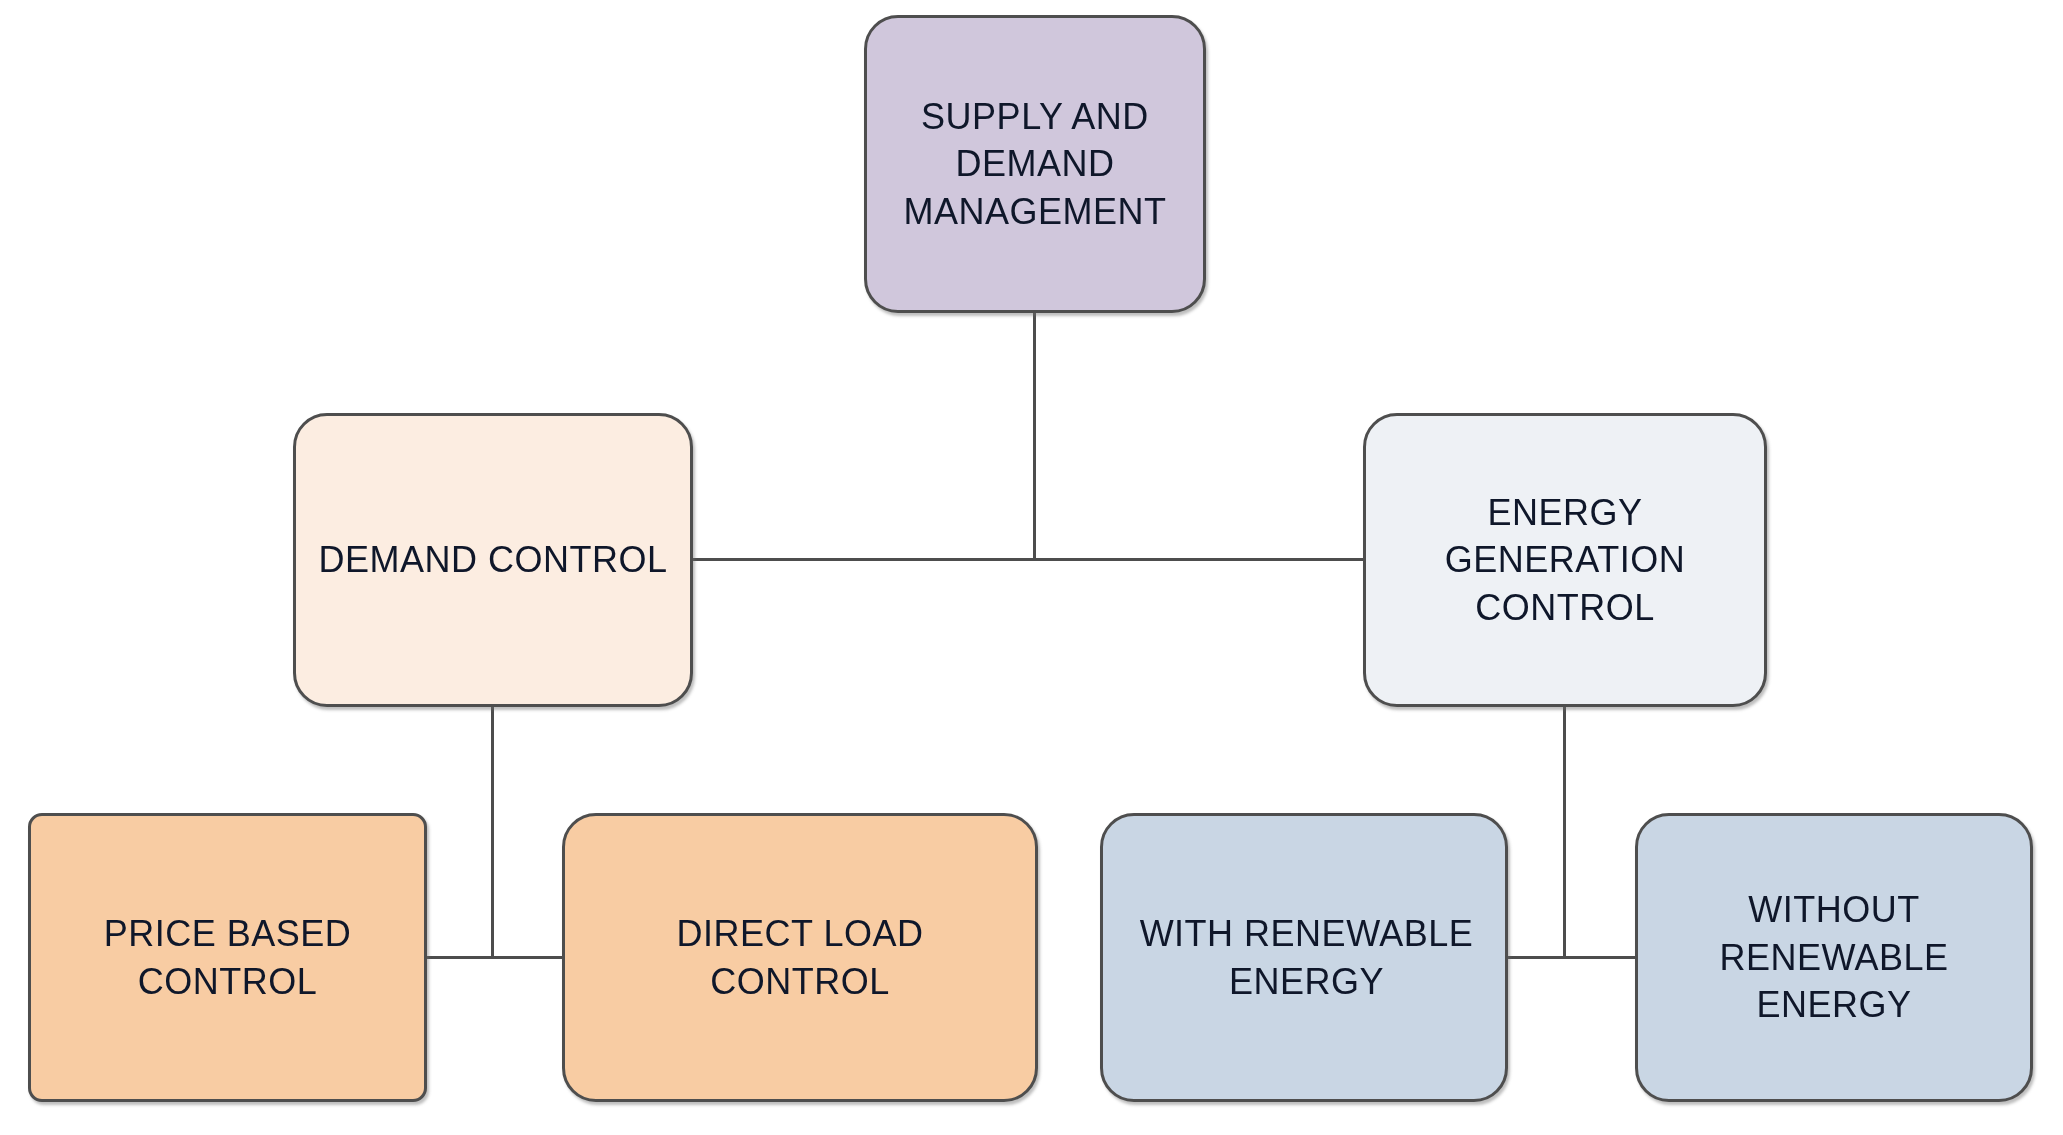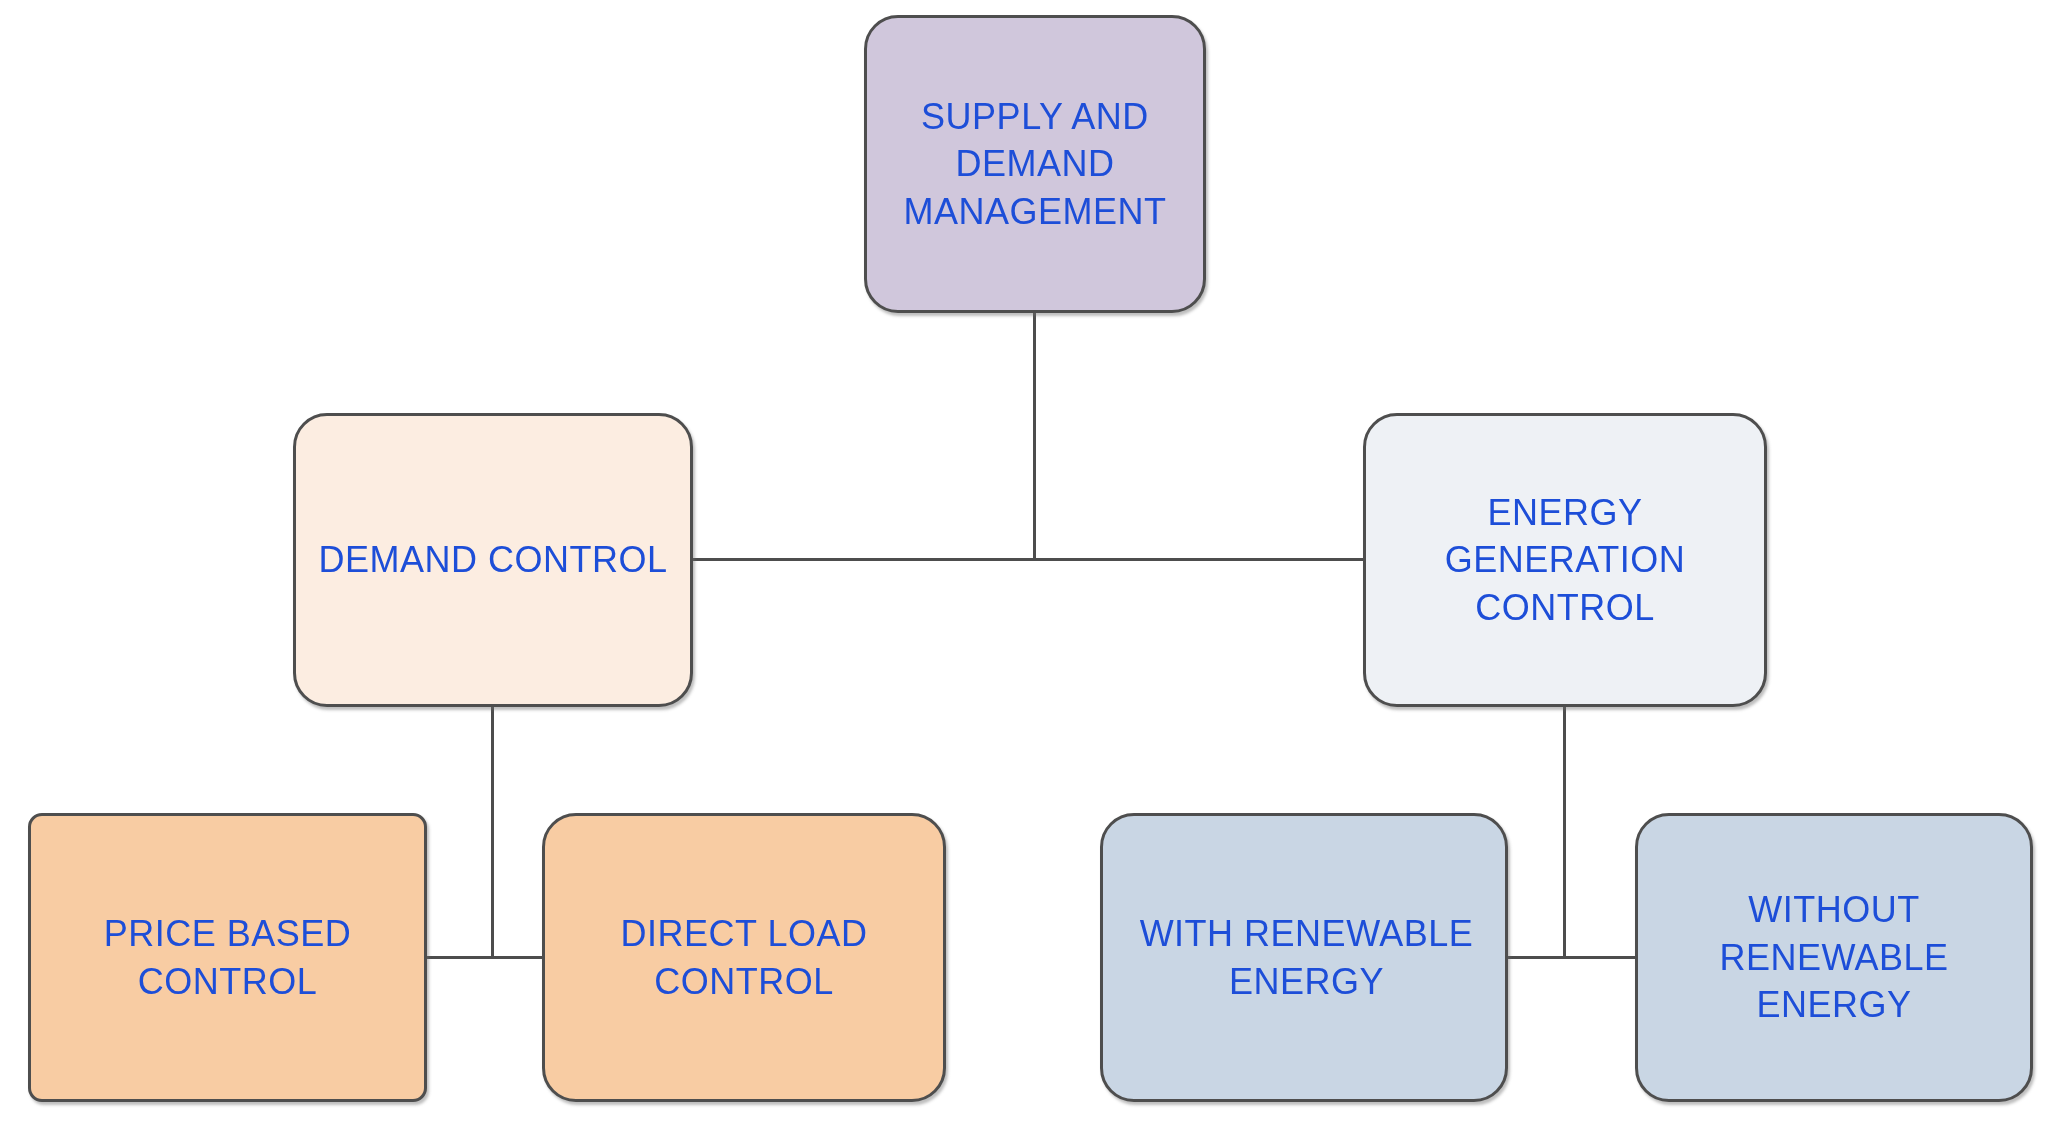--- a/index.html
+++ b/index.html
@@ -17,38 +17,38 @@
   }
   .node {
     position: absolute;
     box-sizing: border-box;
     border: 3px solid #4e4e4e;
     border-radius: 34px;
     display: flex;
     align-items: center;
     justify-content: center;
     text-align: center;
-    color: #1d4ed8;
+    color: #0f172a;
     font-size: 36px;
     line-height: 1.32;
     letter-spacing: 0.5px;
     white-space: pre-line;
     box-shadow: 2px 3px 3px rgba(110,110,110,0.45);
     padding: 10px 18px;
   }
   .connector {
     position: absolute;
     background: #4d4d4d;
   }
   
   #n-supply   { left: 864px;  top: 15px;  width: 342px; height: 298px; }
   #n-demand   { left: 293px;  top: 413px; width: 400px; height: 294px; }
   #n-egc      { left: 1363px; top: 413px; width: 404px; height: 294px; }
   #n-price    { left: 28px;   top: 813px; width: 399px; height: 289px; }
-  #n-direct   { left: 542px;  top: 813px; width: 404px; height: 289px; }
+  #n-direct   { left: 562px;  top: 813px; width: 476px; height: 289px; }
   #n-withren  { left: 1100px; top: 813px; width: 408px; height: 289px; }
   #n-without  { left: 1635px; top: 813px; width: 398px; height: 289px; }
   
   #c-v-root    { left: 1033px; top: 313px; width: 3px;   height: 247px; }
   #c-h-level2  { left: 693px;  top: 558px; width: 670px; height: 3px;  }
   #c-v-demand  { left: 491px;  top: 707px; width: 3px;   height: 252px; }
   #c-h-left    { left: 427px;  top: 956px; width: 135px; height: 3px;  }
   #c-v-egc     { left: 1563px; top: 707px; width: 3px;   height: 252px; }
   #c-h-right   { left: 1508px; top: 956px; width: 127px; height: 3px;  }
 </style>

